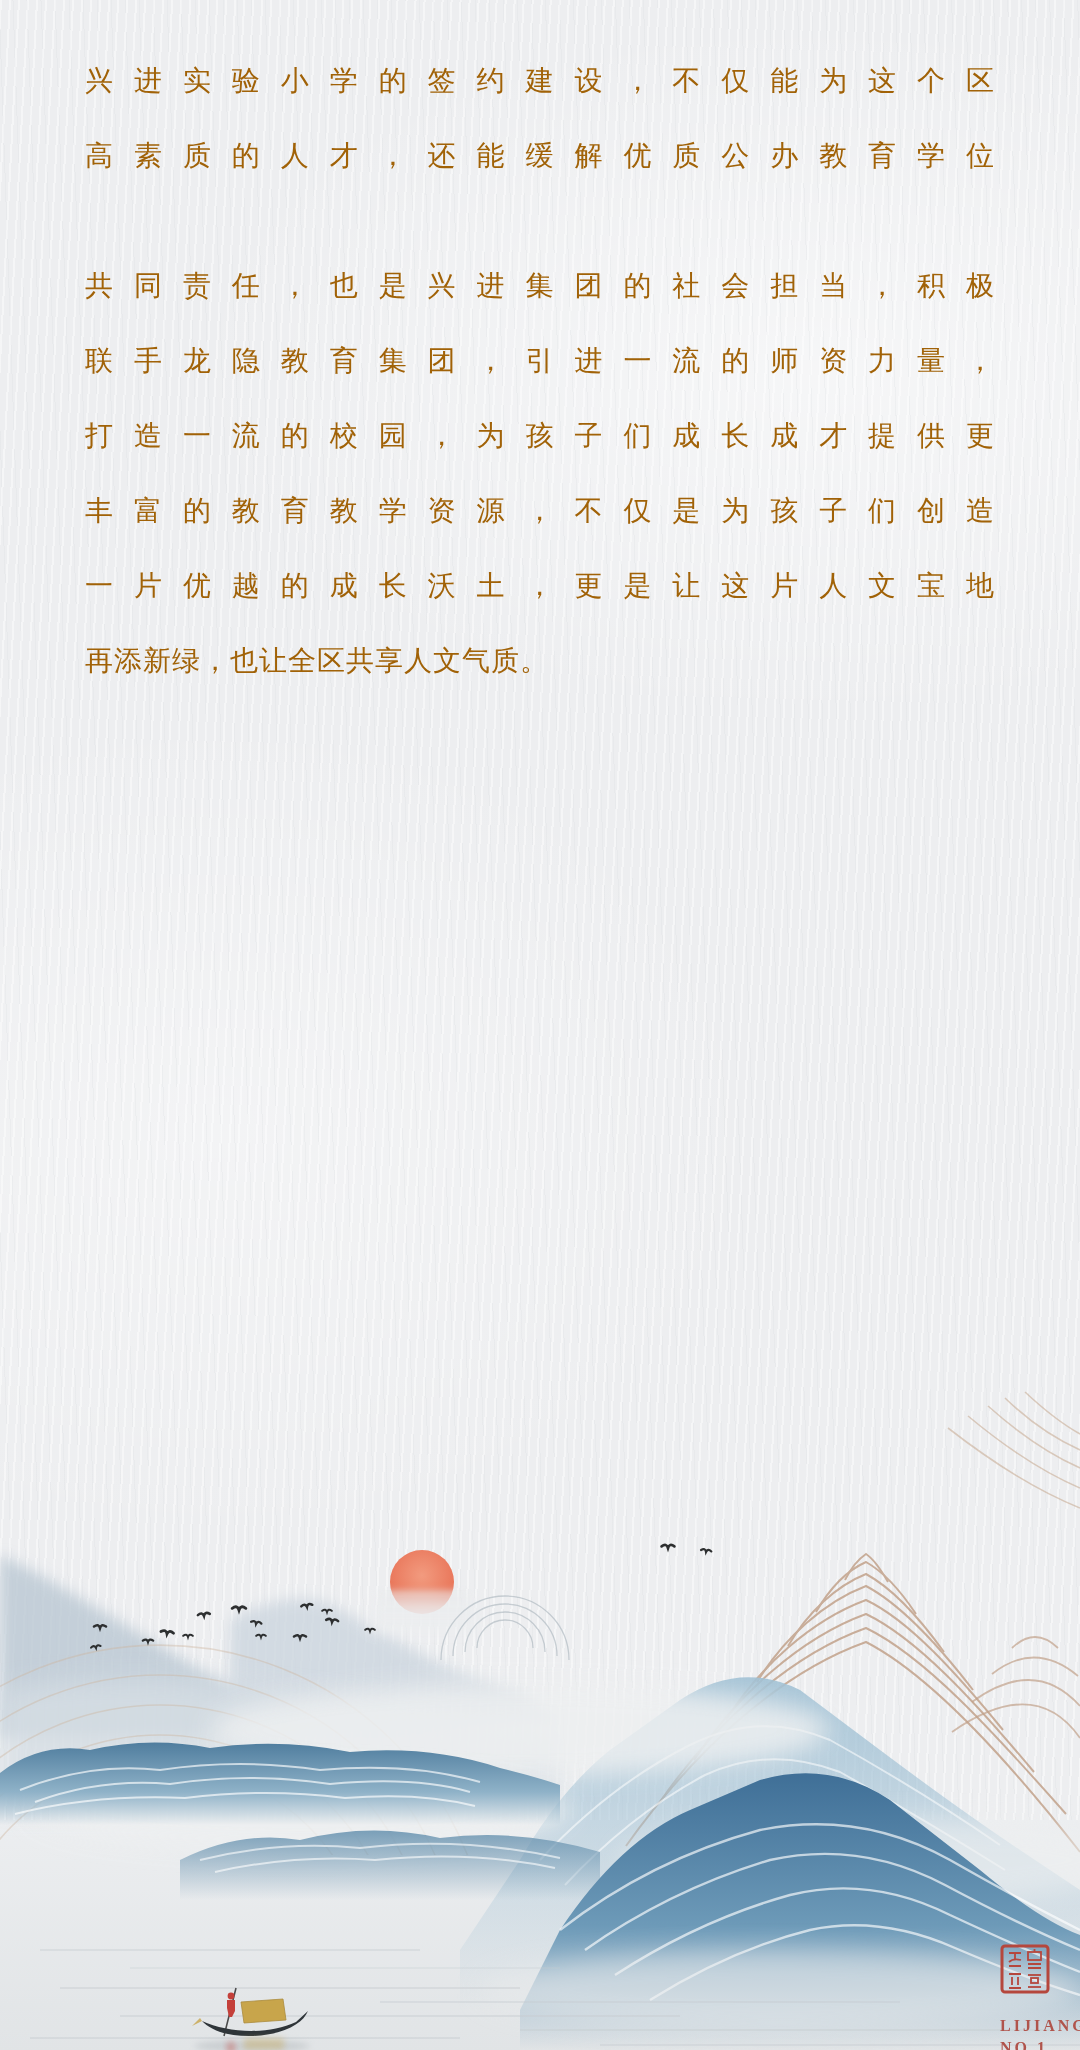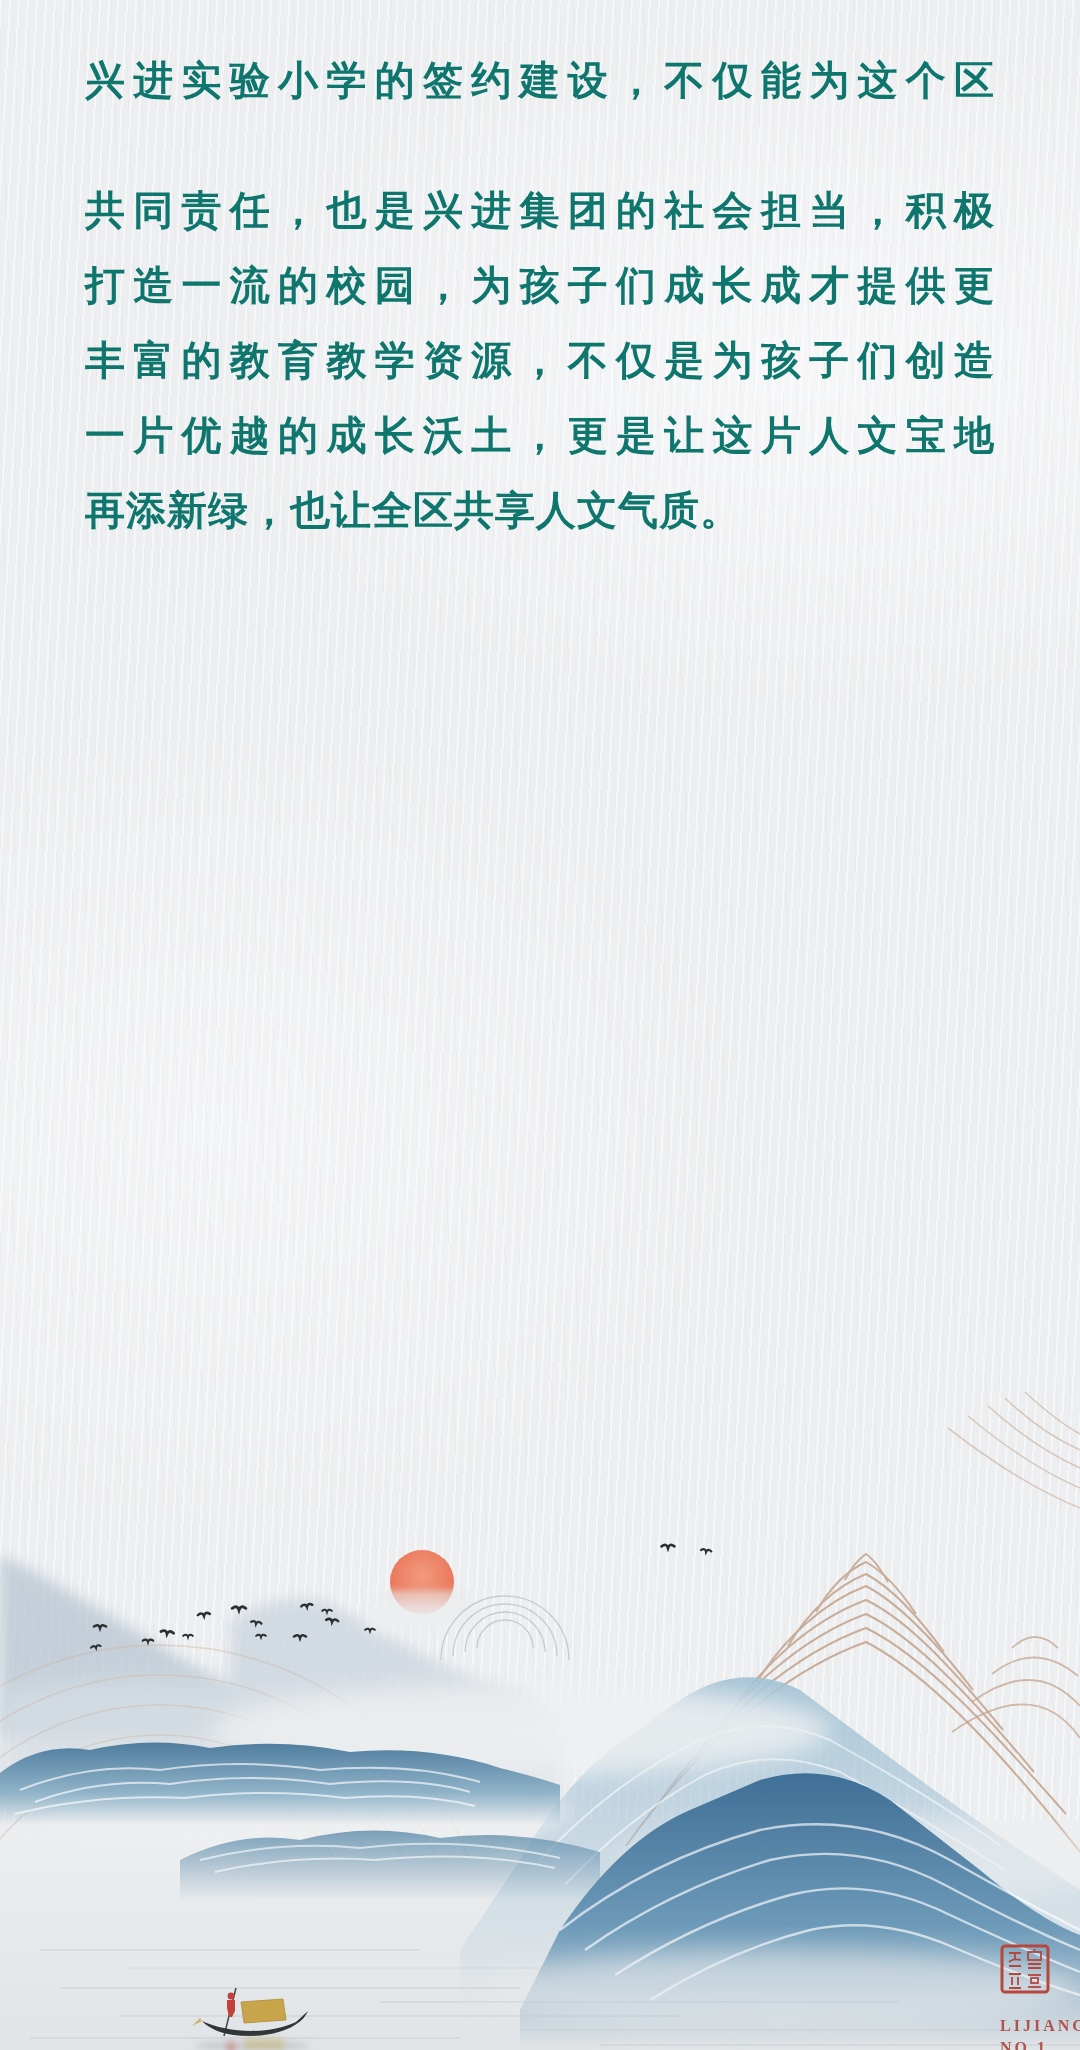--- a/index.html
+++ b/index.html
@@ -14,21 +14,21 @@
   .texture{
     position:absolute;inset:0;pointer-events:none;
     background:
       repeating-linear-gradient(93deg, rgba(255,255,255,.45) 0 2px, rgba(255,255,255,0) 2px 9px),
       repeating-linear-gradient(88deg, rgba(214,218,221,.22) 0 1px, rgba(214,218,221,0) 1px 14px),
       radial-gradient(ellipse 900px 500px at 75% 18%, rgba(255,255,255,.5), rgba(255,255,255,0) 70%),
       radial-gradient(ellipse 800px 600px at 20% 55%, rgba(255,255,255,.35), rgba(255,255,255,0) 70%);
   }
   .article{
     position:absolute;left:85px;top:43px;width:910px;
-    color:#0f766e;font-size:40px;font-weight:700;letter-spacing:1px;
+    color:#a16207;font-size:28px;font-weight:400;letter-spacing:1px;
   }
   .paragraph{margin:0;}
   .paragraph + .paragraph{margin-top:55px;}
   .text-line{
     height:75px;line-height:75px;white-space:nowrap;
     text-align:justify;text-align-last:justify;
   }
   .text-line.line-last{text-align-last:left;}
   .painting{position:absolute;left:0;top:1390px;width:1080px;height:660px;display:block;}
   .seal-block{position:absolute;left:1000px;top:1944px;width:64px;z-index:5;}
@@ -38,23 +38,25 @@
 </style>
 </head>
 <body>
 
 <div class="page">
   <div class="texture"></div>
 
   <div class="article">
     <div class="paragraph">
         <div class="text-line">兴进实验小学的签约建设，不仅能为这个区</div>
+        <div class="text-line">高素质的人才，还能缓解优质公办教育学位</div>
       </div>
     <div class="paragraph">
         <div class="text-line">共同责任，也是兴进集团的社会担当，积极</div>
+        <div class="text-line">联手龙隐教育集团，引进一流的师资力量，</div>
         <div class="text-line">打造一流的校园，为孩子们成长成才提供更</div>
         <div class="text-line">丰富的教育教学资源，不仅是为孩子们创造</div>
         <div class="text-line">一片优越的成长沃土，更是让这片人文宝地</div>
         <div class="text-line line-last">再添新绿，也让全区共享人文气质。</div>
       </div>
   </div>
 
   <svg class="painting" viewBox="0 0 1080 660" xmlns="http://www.w3.org/2000/svg">
     <defs>
       <linearGradient id="gwater" x1="0" y1="0" x2="0" y2="1">

